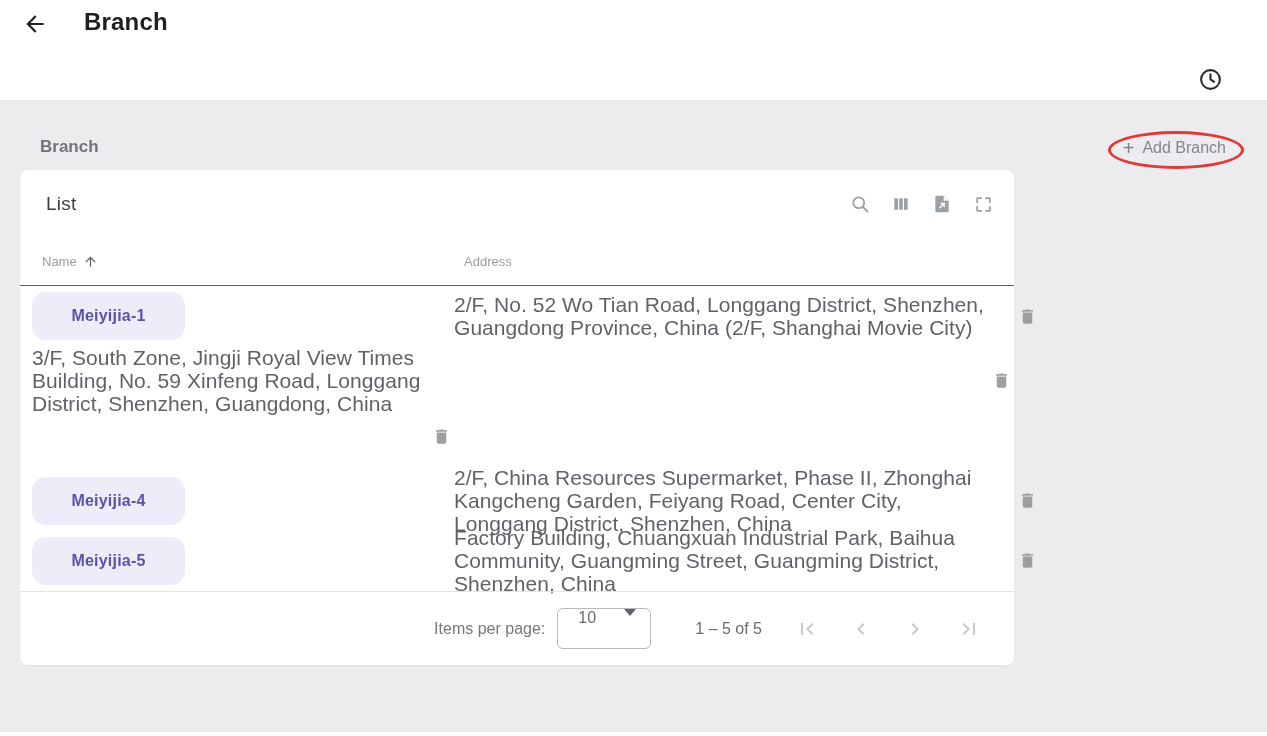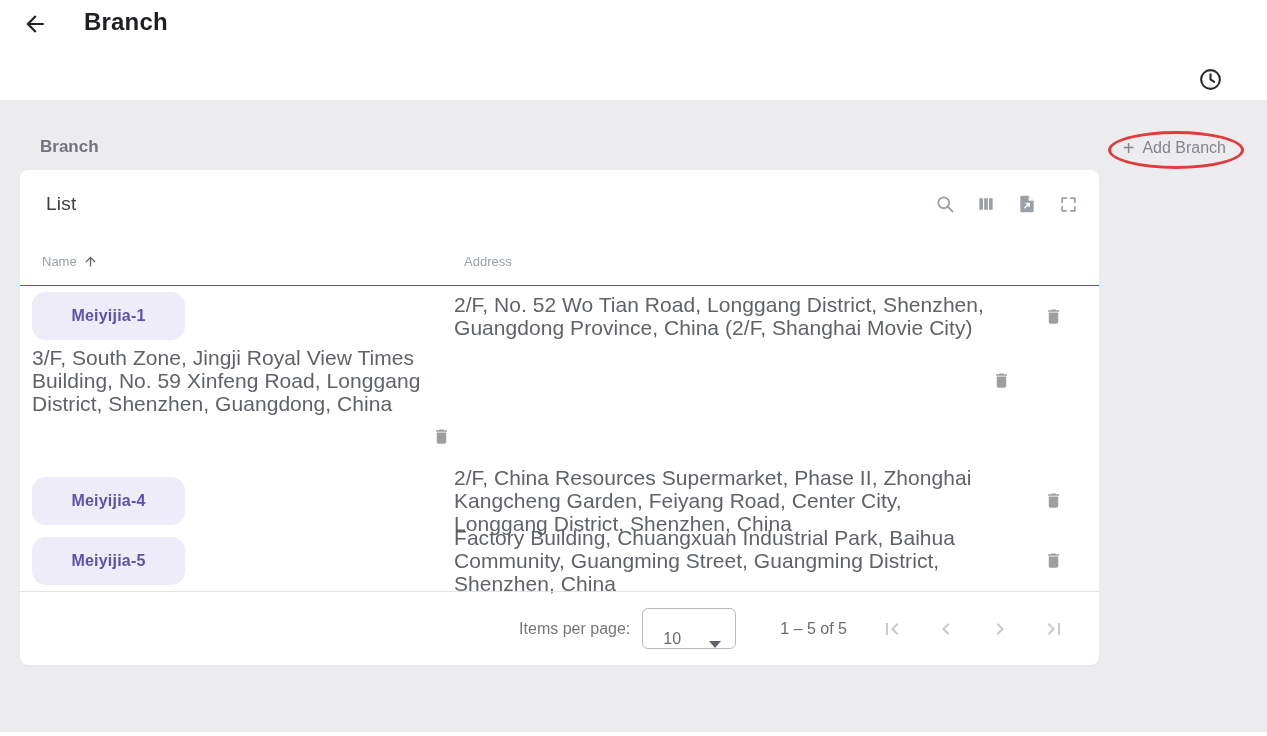--- a/index.html
+++ b/index.html
@@ -43,21 +43,21 @@
     font-size: 16px; color: #85848c; cursor: pointer; padding: 4px 6px;
   }
   .add-branch-btn .plus { font-size: 20px; font-weight: 400; line-height: 16px; color: #85848c; }
   .annotation-ellipse {
     position: absolute; left: 1108px; top: 131px; width: 136px; height: 38px;
     border: 3px solid #e03a3a; border-radius: 50%;
     pointer-events: none;
   }
   
   .card {
-    position: absolute; left: 20px; top: 70px; width: 1079px; height: 495px;
+    position: absolute; left: 20px; top: 70px; width: 994px; height: 495px;
     background: #ffffff; border-radius: 8px;
     box-shadow: 0 1px 2px rgba(0,0,0,0.04);
     display: flex; flex-direction: column;
   }
   .card-header {
     height: 68px; display: flex; align-items: center;
     padding: 0 20px 0 26px; flex: 0 0 auto;
   }
   .card-title { font-size: 19px; font-weight: 400; color: #3c4043; letter-spacing: 0.2px; }
   .card-toolbar { margin-left: auto; display: flex; align-items: center; gap: 19px; }
@@ -98,21 +98,21 @@
   }
   
   .paginator {
     flex: 1; border-top: 1px solid #e4e4e4; margin-top: 5px;
     display: flex; align-items: center; justify-content: flex-end;
     padding-right: 18px; color: #77767a; font-size: 16px;
   }
   .ipp-label { margin-right: 12px; }
   .page-size-select {
     width: 94px; height: 41px; border: 1px solid #b9b9bd; border-radius: 6px;
-    display: flex; align-items: flex-end; justify-content: space-between;
+    display: flex; align-items: flex-start; justify-content: space-between;
     padding: 0 14px 0 20px; cursor: pointer; color: #6b6a70; background: #fff;
   }
   .caret-down {
     width: 0; height: 0; border-left: 6px solid transparent; border-right: 6px solid transparent;
     border-top: 7px solid #5f6368;
   }
   .range-label { margin-left: 44px; margin-right: 18px; color: #6b6a70; }
   .nav-btn {
     width: 40px; height: 40px; margin: 0 7px;
     display: flex; align-items: center; justify-content: center;

